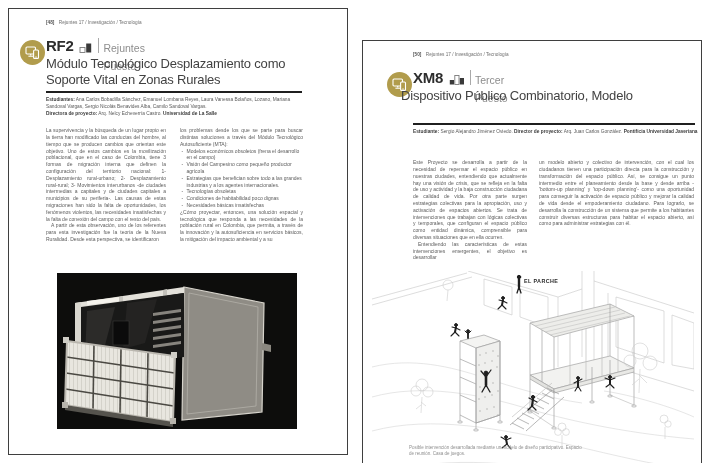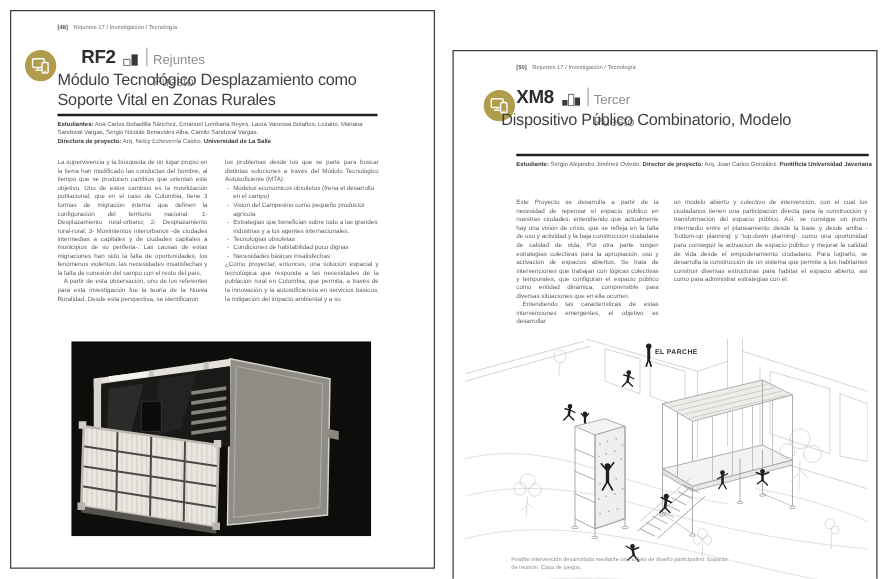--- a/index.html
+++ b/index.html
@@ -25,21 +25,21 @@
   .folio-bc{margin-left:9px;}
 
   .badge{
     position:absolute;top:31px;width:25px;height:25px;border-radius:50%;
     background:#b19c4c;display:flex;align-items:center;justify-content:center;
   }
   .page-left .badge{left:11px;}
   .page-right .badge{left:24px;}
 
   .code-row{position:absolute;top:28px;display:flex;align-items:center;}
-  .page-left .code-row{left:37px;margin-left:19px;}
+  .page-left .code-row{left:37px;}
   .page-right .code-row{left:50px;}
   .code{font-size:15px;font-weight:bold;color:#2d2d2d;letter-spacing:-.3px;}
   .podium{margin-left:6px;margin-top:3px;}
   .vsep{width:1px;height:15px;background:#a9a9a9;margin:0 4px 0 5px;}
   .award-outer{width:46px;height:15px;overflow:visible;}
   .award-inner{font-size:10.5px;line-height:13px;color:#8d8d8d;}
 
   .title{position:absolute;top:47px;color:#424242;font-size:13px;line-height:15.5px;letter-spacing:-.2px;}
   .page-left .title{left:37px;width:280px;}
   .page-right .title{left:38px;width:285px;}

